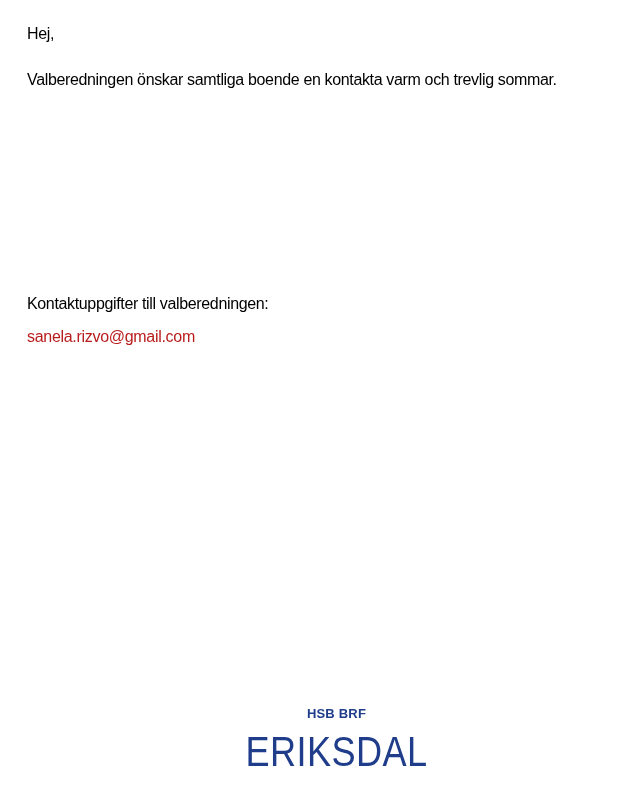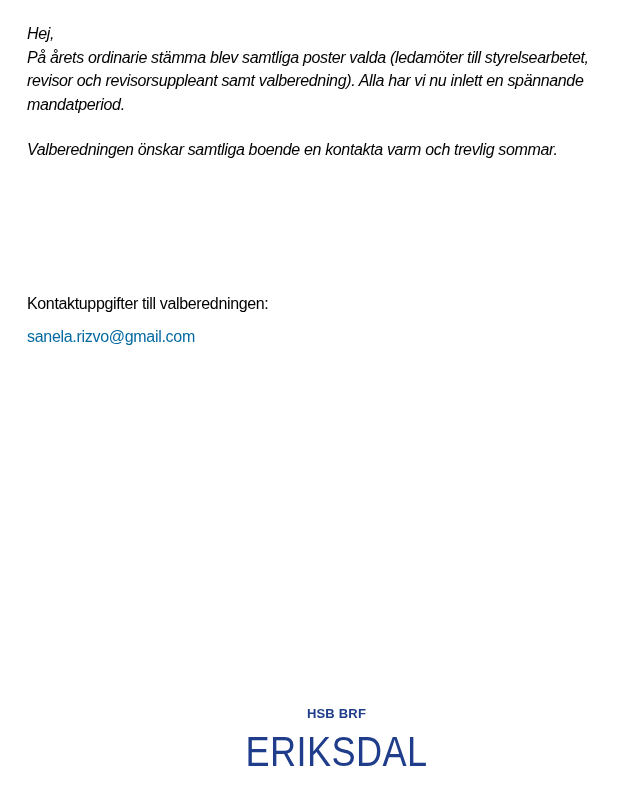--- a/index.html
+++ b/index.html
@@ -20,37 +20,37 @@
       left: 27px;
       top: 22px;
       width: 605px;
       font-size: 16px;
       line-height: 23.5px;
       letter-spacing: -0.35px;
     }
     .para {
       margin: 0 0 22px 0;
     }
-    .para p { margin: 0; font-style: italic; }
+    .para p { margin: 0; }
     .contact-label {
       position: absolute;
       left: 27px;
       top: 292px;
       font-size: 16px;
       line-height: 23px;
       letter-spacing: -0.35px;
       text-align: center;
     }
     .email-link {
       position: absolute;
       left: 27px;
       top: 325px;
       font-size: 16px;
       line-height: 23px;
-      color: #0369a1;
+      color: #b91c1c;
       text-decoration: none;
       letter-spacing: -0.3px;
     }
     .logo {
       position: absolute;
       left: 0;
       width: 643px;
       text-align: center;
     }
     .logo-top {
@@ -71,21 +71,20 @@
       transform: scaleX(0.86);
       transform-origin: center;
     }
   </style>
 </head>
 <body>
 
 <div class="letter">
   <div class="para">
     <p>Hej,</p>
-    <p>På årets ordinarie stämma blev samtliga poster valda (ledamöter till styrelsearbetet, revisor och revisorsuppleant samt valberedning). Alla har vi nu inlett en spännande mandatperiod.</p>
   </div>
   <div class="para">
     <p>Valberedningen önskar samtliga boende en kontakta varm och trevlig sommar.</p>
   </div>
 </div>
 
 <div class="contact-label">Kontaktuppgifter till valberedningen:</div>
 <a class="email-link" href="mailto:sanela.rizvo@gmail.com">sanela.rizvo@gmail.com</a>
 
 <div class="logo logo-top">HSB BRF</div>

